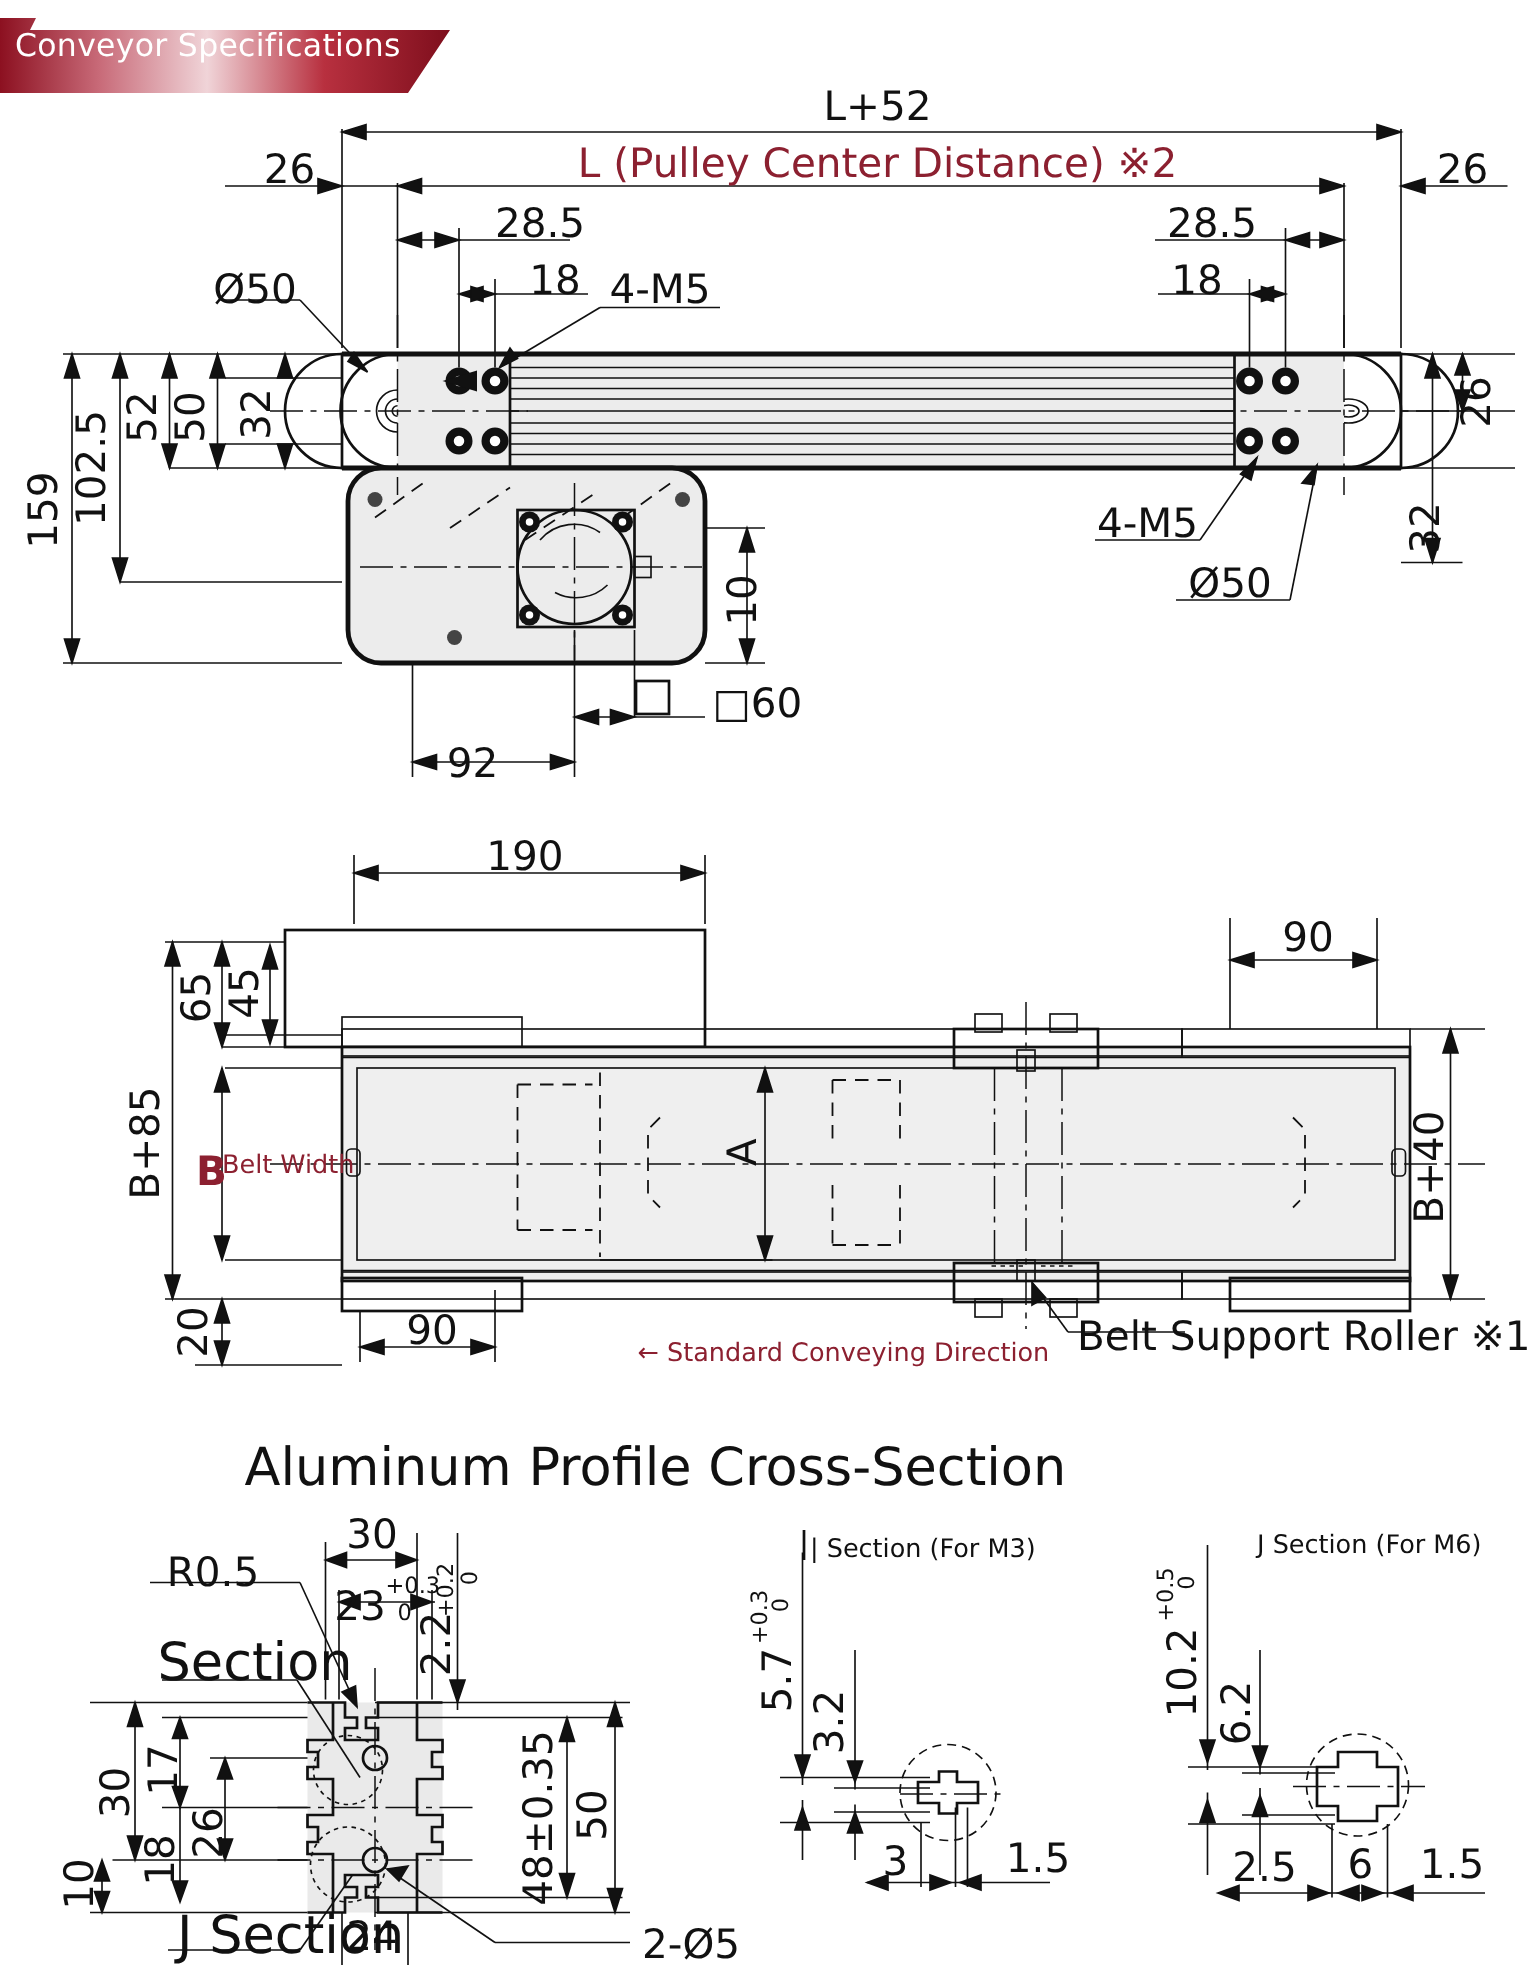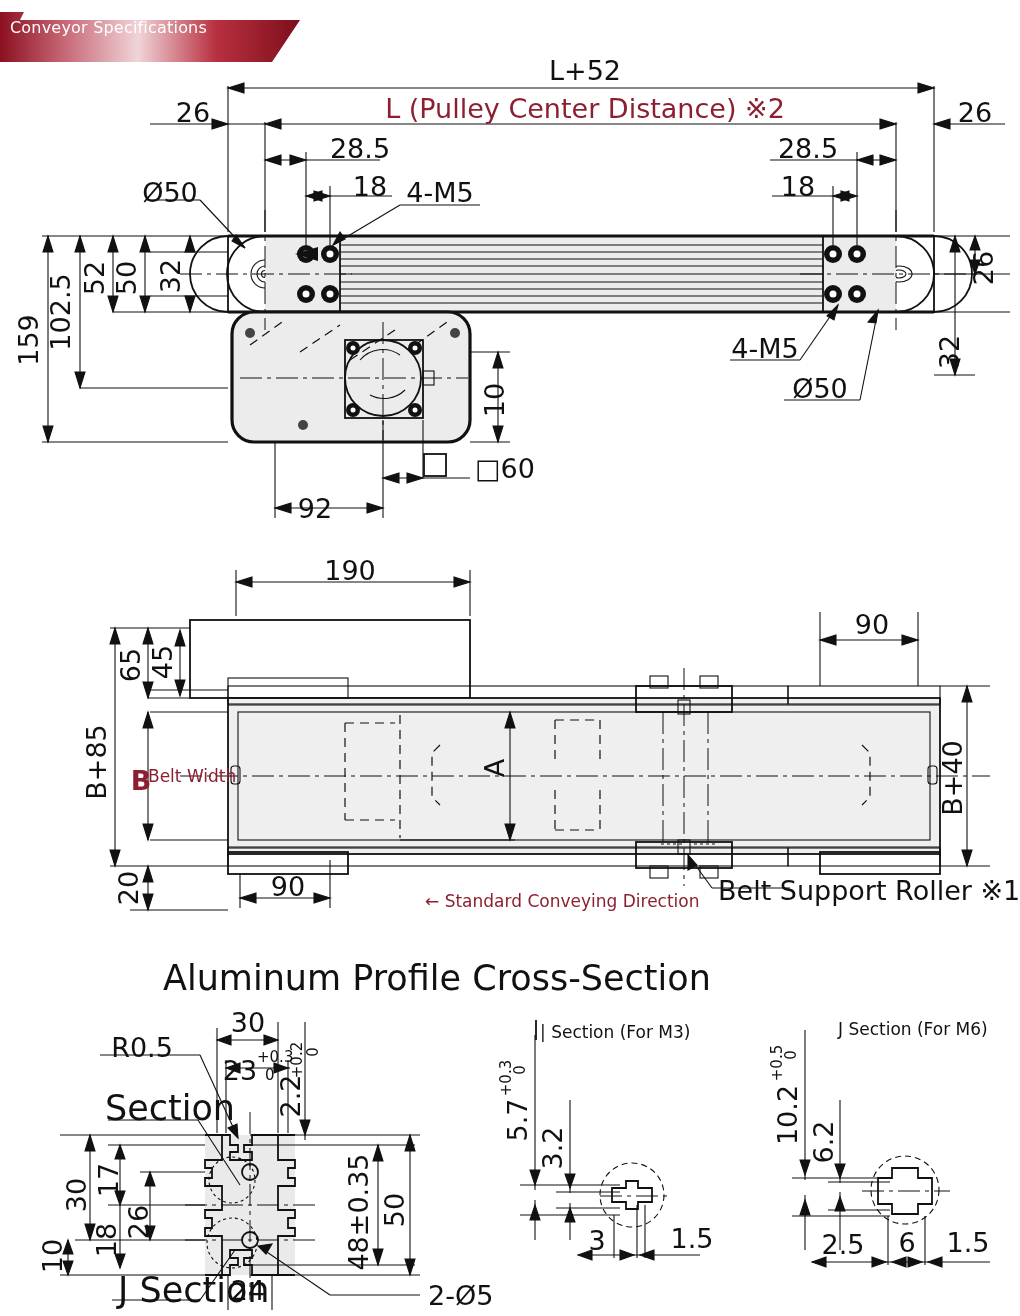--- a/index.html
+++ b/index.html
@@ -16,21 +16,21 @@
   .small{font-size:17px;}
   .smallr{font-size:17px;fill:#8c2030;}
   .ln{stroke:#111;fill:none;}
   .thin{stroke-width:1.1;}
   .med{stroke-width:1.8;}
   .thick{stroke-width:3.2;}
   .ext{stroke:#111;stroke-width:1.1;fill:none;}
   .ctr{stroke:#111;stroke-width:1;fill:none;stroke-dasharray:22 5 4 5;}
   .hid{stroke:#111;stroke-width:1.2;fill:none;stroke-dasharray:9 6;}
   .fillg{fill:#ececec;}
-  #bannerTxt{position:absolute;left:10px;top:18px;font-size:16px;color:#fff;
+  #bannerTxt{position:absolute;left:10px;top:18px;font-size:21px;color:#fff;
      letter-spacing:.2px;white-space:nowrap;z-index:5;}
 </style>
 </head>
 <body>
 
 <div id="stage">
 
   <svg class="layer">
     <defs>
       <linearGradient id="bannerGrad" x1="0" y1="0" x2="1" y2="0">

